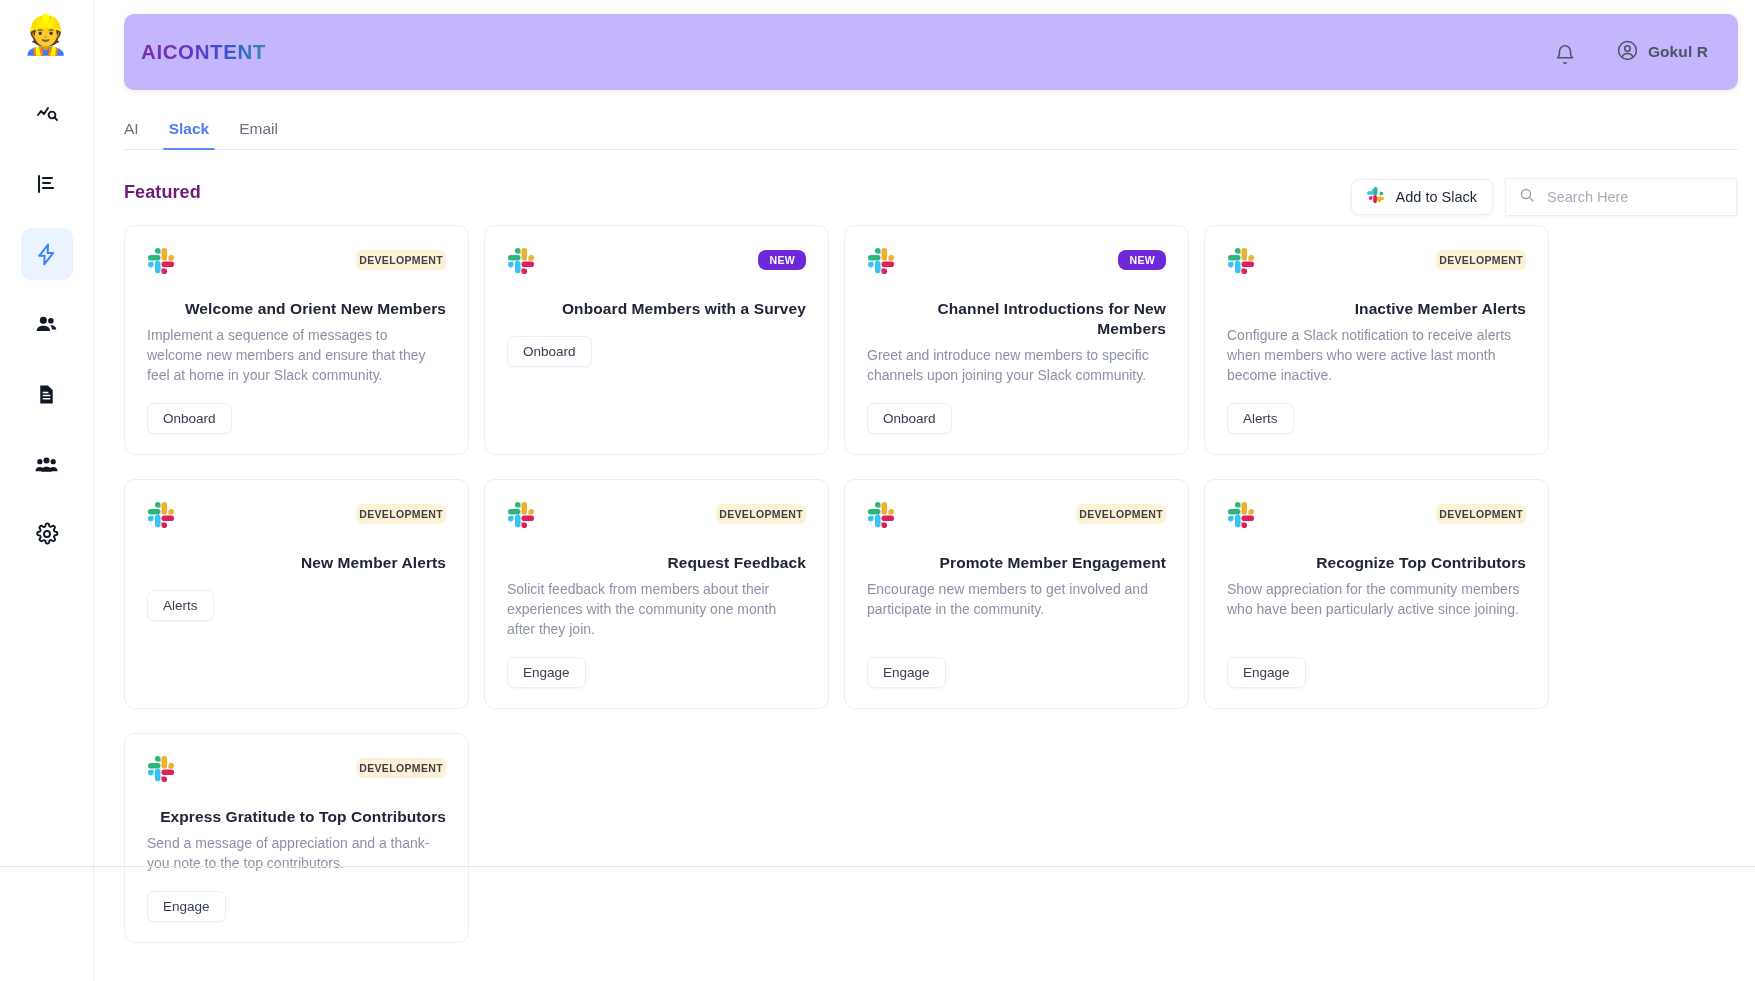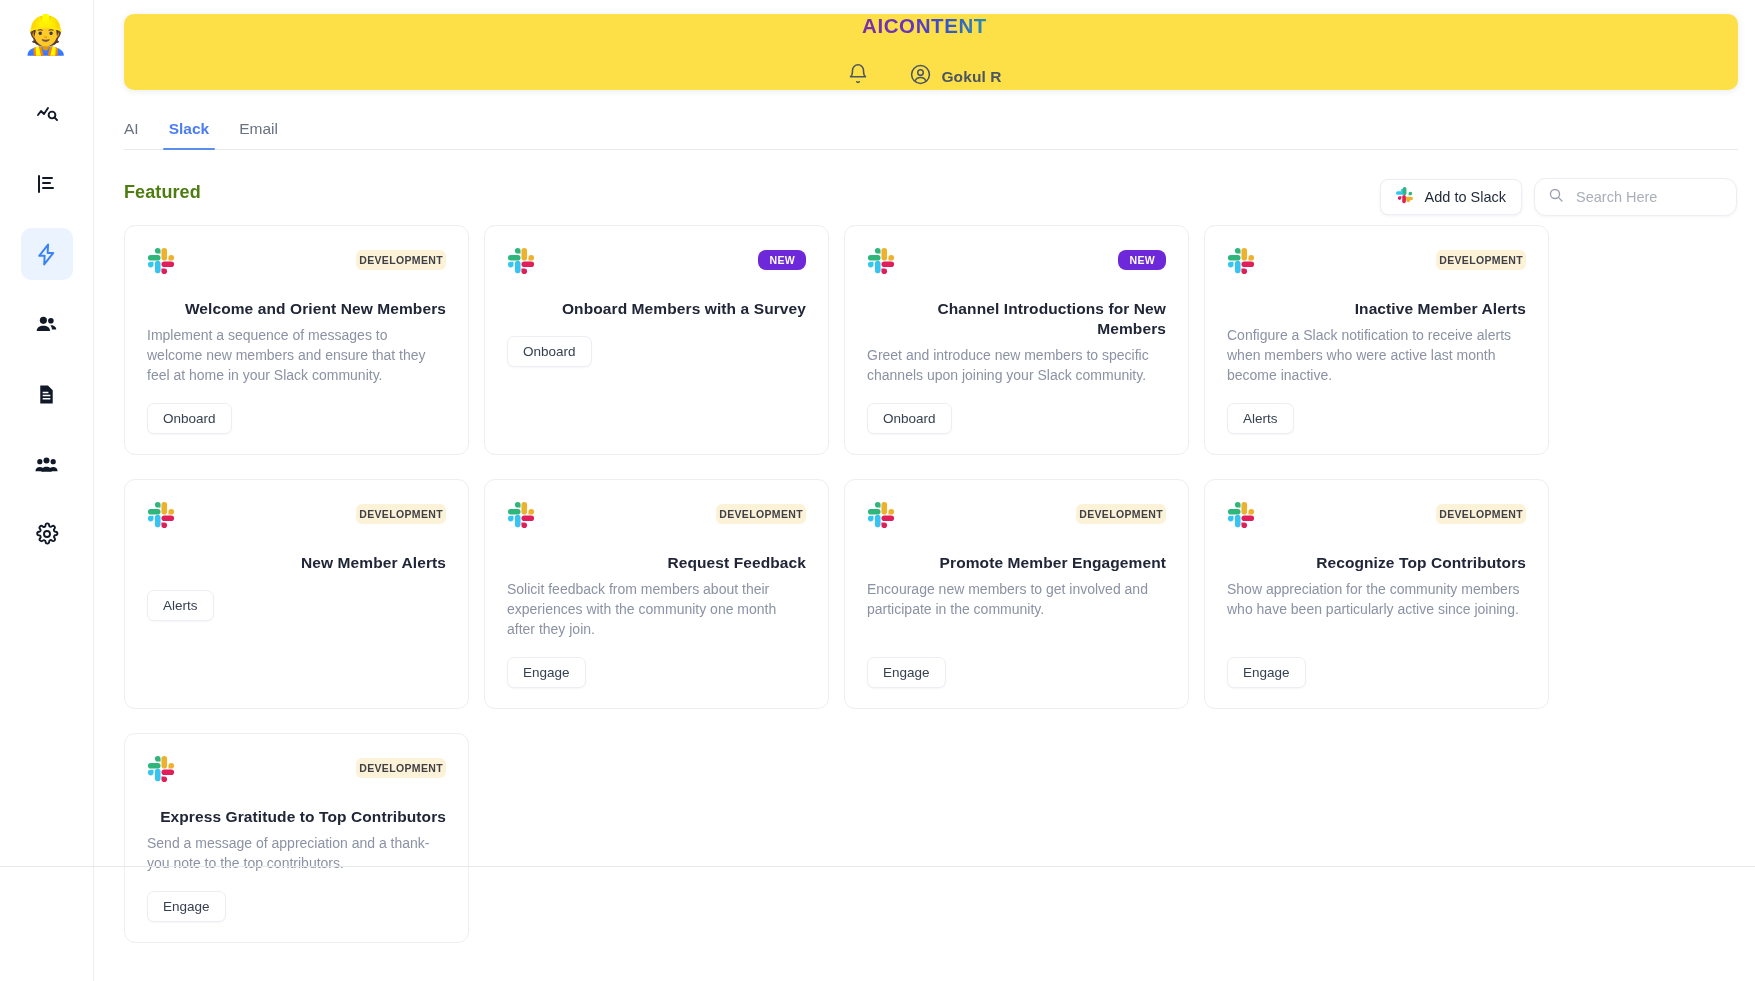--- a/index.html
+++ b/index.html
@@ -28,33 +28,32 @@
     width: 52px; height: 52px; border-radius: 10px;
     display: flex; align-items: center; justify-content: center;
     cursor: pointer;
   }
   .nav-item.active { background: #eaf3fe; }
   .nav-item svg { display:block; }
 
   
   .header {
     position: absolute; left: 124px; top: 14px; width: 1614px; height: 76px;
-    background: #fde047; border-radius: 10px;
+    background: #c4b5fd; border-radius: 10px;
     box-shadow: 0 1px 7px rgba(16,24,40,0.09);
     display: flex; align-items: center; justify-content: space-between;
     padding: 0 30px 0 17px;
-    flex-direction: column;
   }
   .logo {
     font-size: 20.5px; font-weight: 700; letter-spacing: 0.6px;
     background: linear-gradient(90deg,#7b2ea8 0%, #6533c0 38%, #3557c9 70%, #2b8fb0 100%);
     -webkit-background-clip: text; background-clip: text;
     -webkit-text-fill-color: transparent; color:#6533c0;
   }
-  .header-right { display: flex; align-items: flex-start; gap: 40px; }
+  .header-right { display: flex; align-items: flex-end; gap: 40px; }
   .bell { cursor:pointer; display:flex; }
   .user-chip { display: flex; align-items: center; gap: 9px; cursor:pointer; }
   .user-name { font-size: 15.5px; font-weight: 700; color: #4b5563; letter-spacing:0.1px; }
 
   
   .tabs-row {
     position: absolute; left: 124px; top: 112px; width: 1614px;
     border-bottom: 1px solid #e9eaee;
     display: flex; align-items: flex-end; gap: 12px; height: 38px;
   }
@@ -65,37 +64,37 @@
   .tab:first-child { padding-left: 0; }
   .tab.active { color: #4b7ef2; font-weight: 700; }
   .tab.active::after {
     content:""; position:absolute; left:3px; right:3px; bottom:-1px;
     height: 2.5px; background:#5b8def; border-radius:2px;
   }
 
   
   .section-title {
     position: absolute; left: 124px; top: 182px;
-    font-size: 18px; font-weight: 700; color: #4d7c0f; letter-spacing:0.1px;
+    font-size: 18px; font-weight: 700; color: #701a75; letter-spacing:0.1px;
   }
   .toolbar {
     position: absolute; right: 18px; top: 178px;
     display: flex; align-items: center; gap: 12px;
   }
   .add-slack-btn {
     display: flex; align-items: center; gap: 11px;
     height: 36px; padding: 0 15px;
     background:#fff; border: 1px solid #eceef3; border-radius: 8px;
     box-shadow: 0 1px 3px rgba(16,24,40,0.06);
     font-size: 14.5px; color: #1f2937; font-weight: 500; cursor: pointer;
   }
   .search-box {
     display: flex; align-items: center; gap: 12px;
-    width: 203px; height: 38px; padding: 0 13px;
-    background:#fff; border: 1px solid #eceef3; border-radius: 12px;
+    width: 232px; height: 38px; padding: 0 13px;
+    background:#fff; border: 1px solid #eceef3; border-radius: 0;
     box-shadow: 0 1px 3px rgba(16,24,40,0.05);
   }
   .search-box input {
     border: none; outline: none; font-size: 14.5px; color:#374151;
     font-family: "Liberation Sans", sans-serif; width: 100%; background: transparent;
   }
   .search-box input::placeholder { color: #a9aeb8; }
 
   
   .grid {

